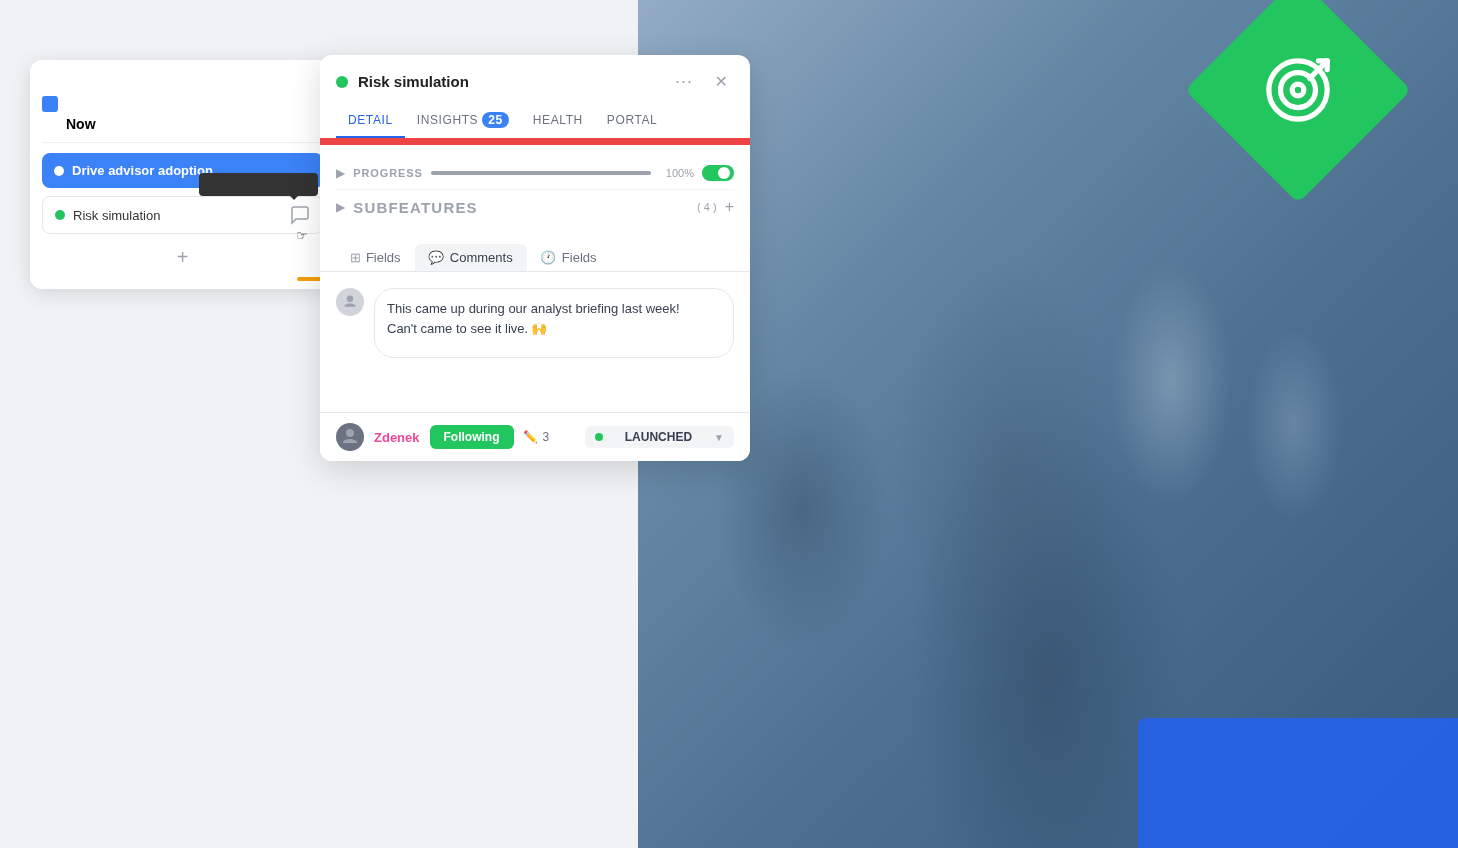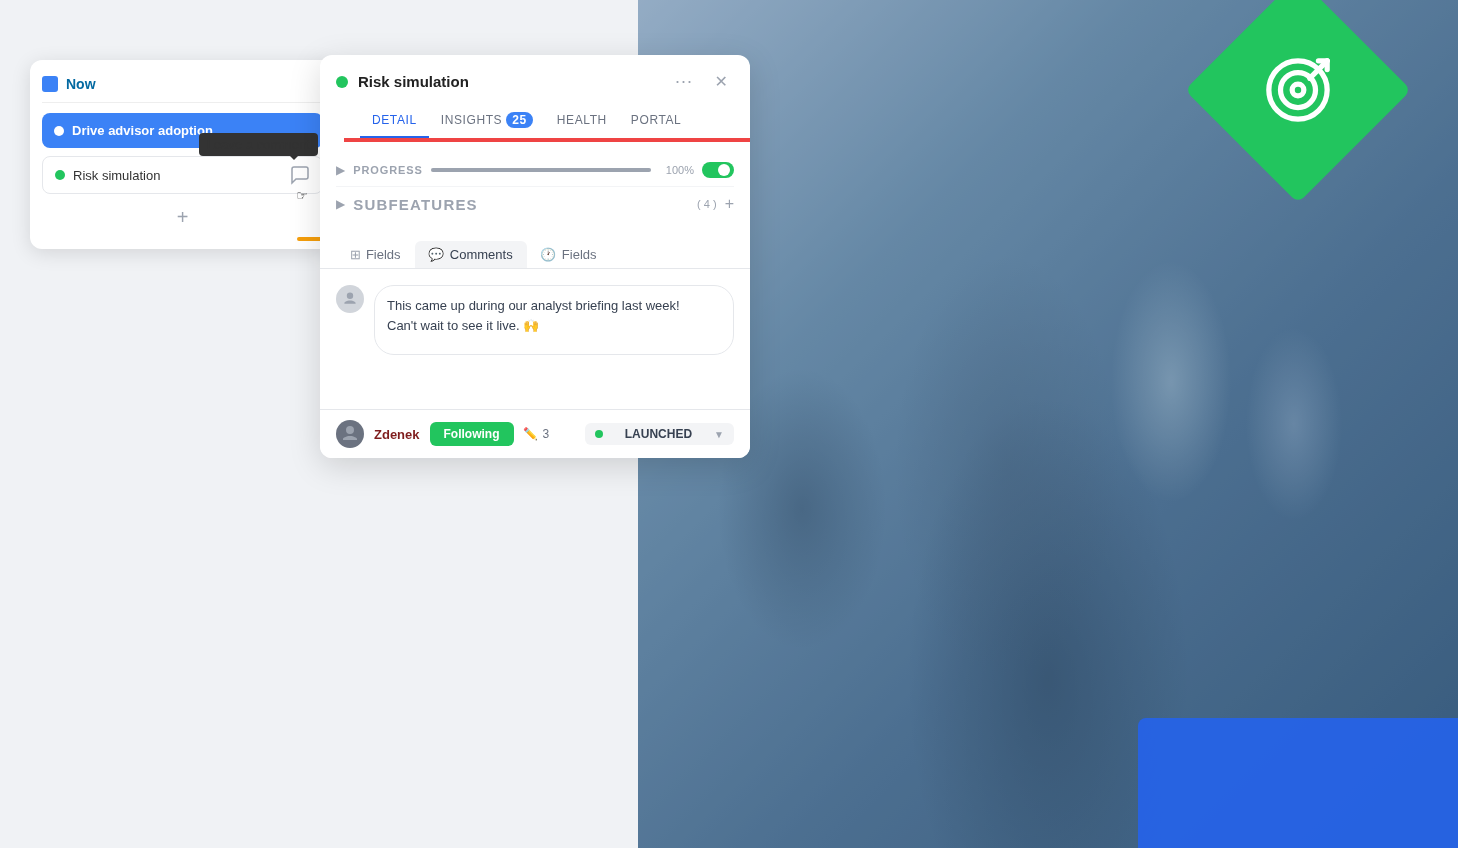--- a/index.html
+++ b/index.html
@@ -110,21 +110,22 @@
       width: 16px;
       height: 16px;
       background: #3b82f6;
       border-radius: 3px;
       flex-shrink: 0;
     }
 
     .now-title {
       font-size: 14px;
       font-weight: 600;
-      color: #0369a1;
+      color: #000000;
+      margin-top: 40px;
     }
 
     .feature-item-yellow {
       background: #3b82f6;
       border-radius: 8px;
       padding: 10px 12px;
       margin-bottom: 8px;
       display: flex;
       align-items: center;
       gap: 8px;
@@ -282,24 +283,23 @@
       background: none;
       border: none;
       cursor: pointer;
       color: #9ca3af;
       font-size: 16px;
       padding: 2px 6px;
     }
 
     .modal-tabs {
       display: flex;
-      border-bottom: 4px solid #ef4444;
+      border-bottom: 7px solid #ef4444;
       padding: 0 16px;
       margin-top: 10px;
-      margin-left: 24px;
     }
 
     .modal-tab {
       padding: 8px 12px;
       font-size: 12px;
       font-weight: 500;
       color: #6b7280;
       cursor: pointer;
       border-bottom: 2px solid transparent;
       text-transform: uppercase;
@@ -506,21 +506,21 @@
       flex-shrink: 0;
       display: flex;
       align-items: center;
       justify-content: center;
       overflow: hidden;
     }
 
     .footer-name {
       font-size: 13px;
       font-weight: 600;
-      color: #7f1d1d;
+      color: #ec4899;
     }
 
     .following-btn {
       background: #22c55e;
       color: #fff;
       border: none;
       border-radius: 6px;
       padding: 5px 14px;
       font-size: 12px;
       font-weight: 600;
@@ -684,21 +684,21 @@
 
   <div class="comment-area">
     <div class="comment-input-row">
       <div class="comment-avatar">
         <svg viewBox="0 0 20 20" fill="#9ca3af" width="16" height="16">
             <path d="M10 10a4 4 0 100-8 4 4 0 000 8zm0 2c-4 0-7 2-7 3v1h14v-1c0-1-3-3-7-3z"></path>
           </svg>
       </div>
       <div class="comment-textbox">
         <span>This came up during our analyst briefing last week!</span><br>
-        <span>Can't wait to see it live. 🙌</span>
+        <span>Can't came to see it live. 🙌</span>
       </div>
     </div>
   </div>
 
   <div class="modal-footer">
     <div class="footer-avatar">
       <svg viewBox="0 0 20 20" fill="#9ca3af" width="20" height="20">
           <path d="M10 10a4 4 0 100-8 4 4 0 000 8zm0 2c-4 0-7 2-7 3v1h14v-1c0-1-3-3-7-3z"></path>
         </svg>
     </div>

